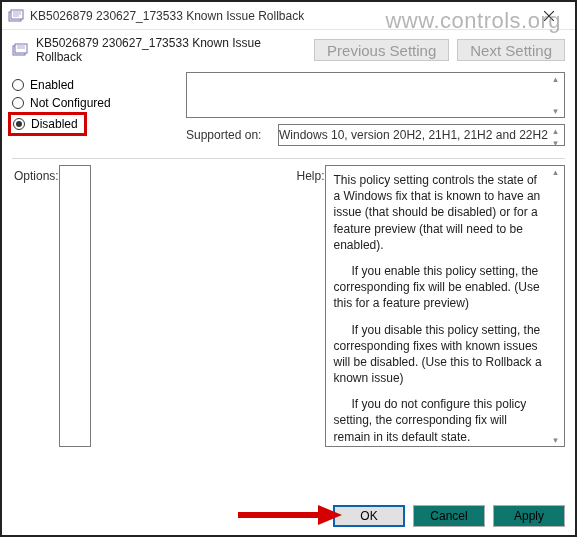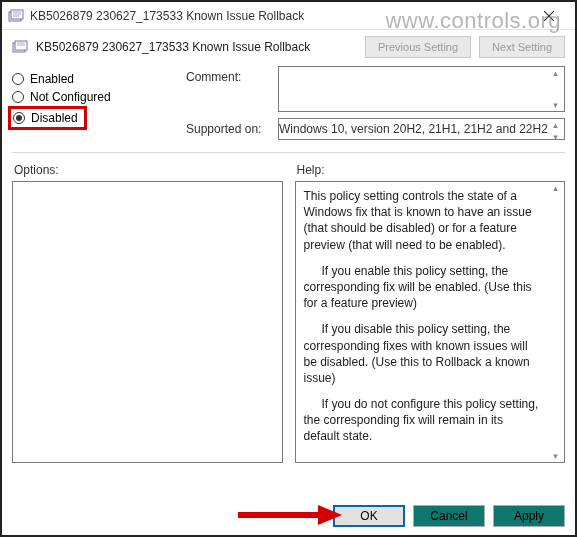--- a/index.html
+++ b/index.html
@@ -49,21 +49,21 @@
     display:flex;
     align-items:center;
     padding: 6px 10px 4px 10px;
     gap: 8px;
   }
   .subheader .app-icon { width:16px; height:16px; }
   .subheader .subtitle { flex:1; font-size:12px; color:#222; }
   .navbtn {
     height: 22px;
     padding: 0 12px;
-    font-size: 11px;
+    font-size: 15px;
     border: 1px solid #c8c8c8;
     background: #e9e9e9;
     color: #9a9a9a;
     display:flex; align-items:center;
   }
   
   .config-row {
     display:flex;
     padding: 4px 10px 0 10px;
     gap: 14px;
@@ -113,21 +113,21 @@
   hr.div { border:none; border-top:1px solid #d8d8d8; margin:6px 10px; }
 
   
   .panes {
     display:flex;
     gap:12px;
     padding: 0 10px;
   }
   .pane {
     flex:1;
-    display:flex; flex-direction:column;
+    display:flex; flex-direction:row;
   }
   .pane-label { padding:4px 0 4px 2px; color:#333; }
   .pane-box {
     border:1px solid #7a7a7a;
     background:#fff;
     height: 282px;
     padding:6px 22px 6px 8px;
     font-size:12px;
     line-height:1.35;
     color:#222;
@@ -220,21 +220,20 @@
     <div class="radio-disabled-box">
       <div class="radio-item" style="padding:0;">
         <span class="radio-circle sel"></span>
         <span>Disabled</span>
       </div>
     </div>
   </div>
 
   <div class="value-col">
     <div class="value-row">
-      <label>Comment:</label>
       <div class="textbox">
         <span></span>
         <div class="scroll-hint">
             <span>▴</span>
             <span>▾</span>
           </div>
       </div>
     </div>
     <div class="value-row">
       <label>Supported on:</label>

